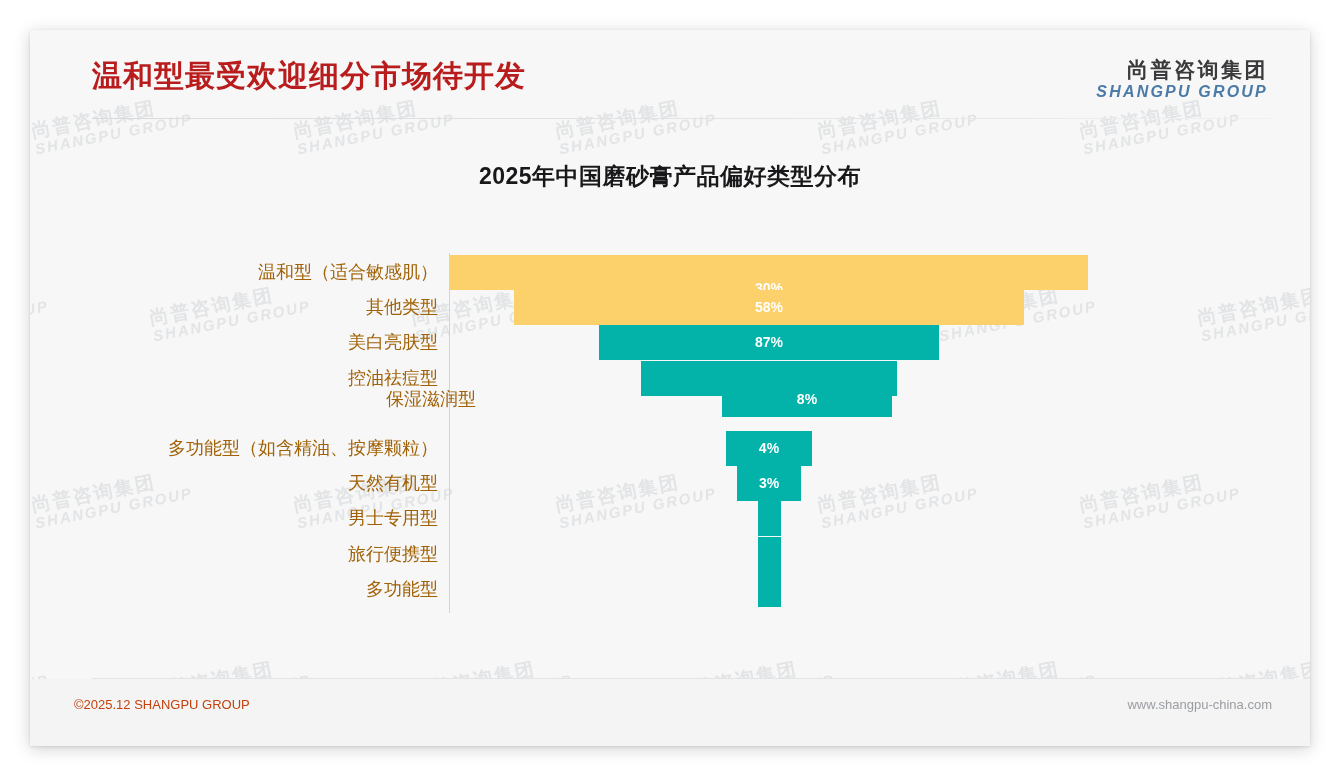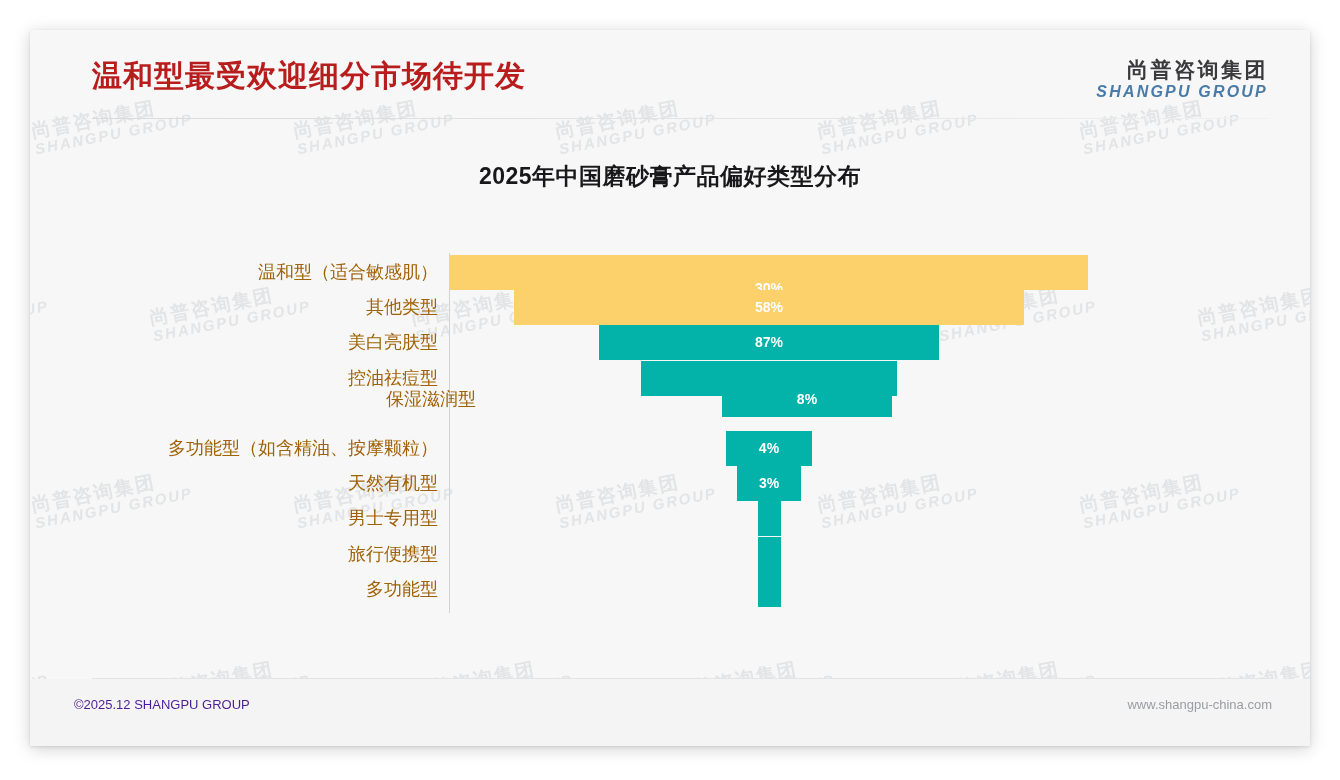--- a/index.html
+++ b/index.html
@@ -201,21 +201,21 @@
     width: 1280px;
     height: 67px;
     background: #f4f4f5;
     z-index: 3;
   }
   #copyright {
     position: absolute;
     left: 44px;
     top: 18px;
     font-size: 13px;
-    color: #4c1d95;
+    color: #c2410c;
   }
   #website {
     position: absolute;
     right: 38px;
     top: 18px;
     font-size: 13px;
     color: #9a9da1;
   }
 </style>
 </head>

